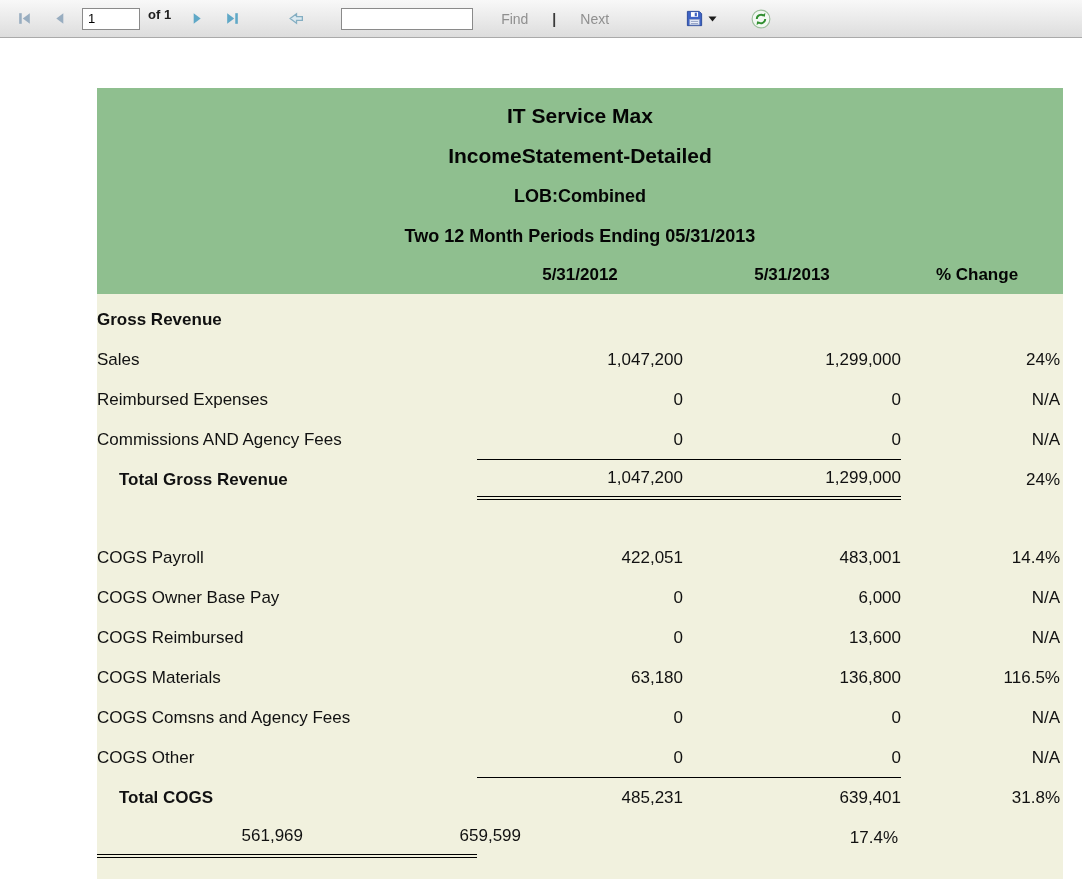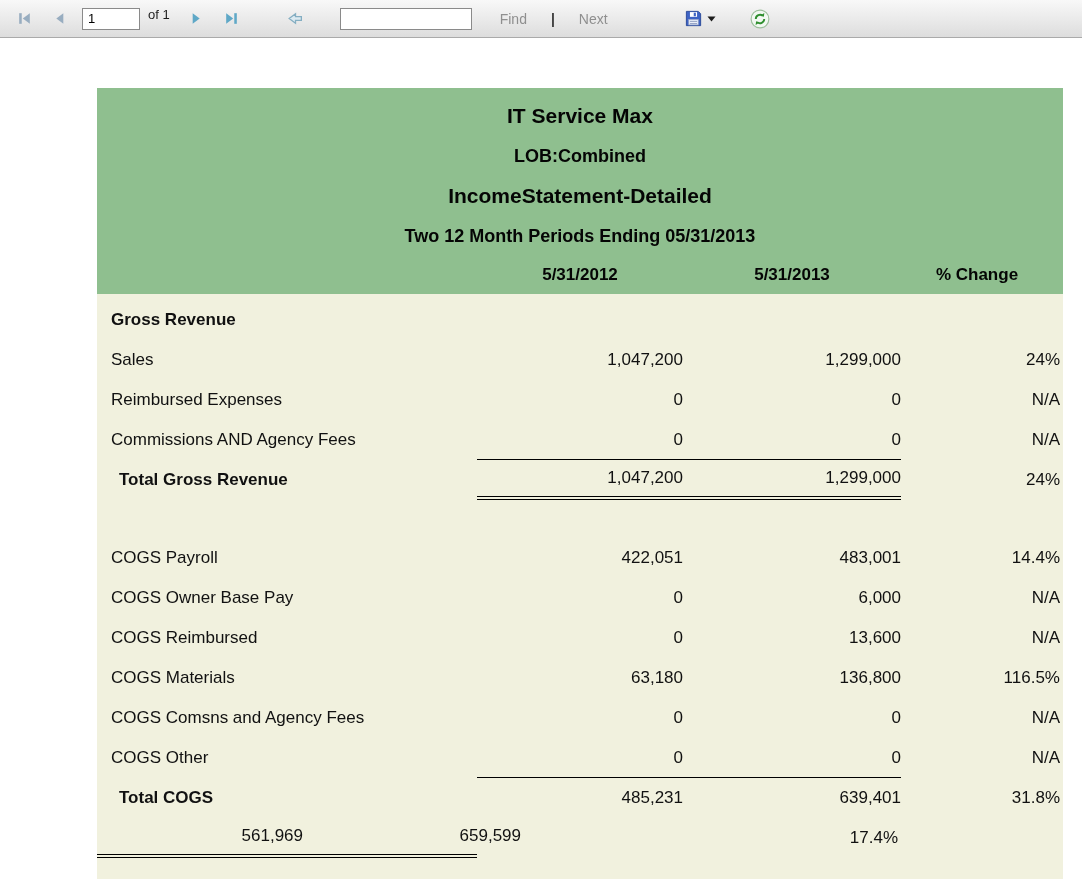--- a/index.html
+++ b/index.html
@@ -33,21 +33,21 @@
     width: 58px;
     height: 22px;
     border: 1px solid #8a8a8a;
     padding: 1px 5px;
     font-family: "Liberation Sans", sans-serif;
     font-size: 13px;
     margin-left: 12px;
   }
   .of-label {
     font-size: 13px;
-    font-weight: normal;
+    font-weight: bold;
     color: #1d1d1d;
     margin: 0 16px 9px 8px;
     white-space: nowrap;
   }
   .gap-sm { width: 14px; } .gap-md { width: 42px; } .gap-lg { width: 34px; }
   .search-input {
     width: 132px;
     height: 22px;
     border: 1px solid #8a8a8a;
     padding: 1px 5px;
@@ -95,21 +95,21 @@
     padding-top: 6px;
     min-height: 585px;
   }
   .row {
     display: grid;
     grid-template-columns: 380px 424px 162px;
     height: 40px;
     align-items: center;
     font-size: 17px;
   }
-  .row .label { padding-left: 14px; white-space: nowrap; }
+  .row .label { white-space: nowrap; }
   .row.indent .label { padding-left: 22px; }
   .row.bold .label { font-weight: bold; }
   .pair {
     display: grid;
     grid-template-columns: 206px 218px;
     height: 100%;
     align-items: center;
   }
   .pair.rule-single { border-bottom: 1.5px solid #000; }
   .pair.rule-double { border-bottom: 4px double #000; }
@@ -196,22 +196,22 @@
       <path d="M12.9 3.6l-0.4 3.4-3-1.2z" fill="#2F8F2F"></path>
       <path d="M5.1 14.4l0.4-3.4 3 1.2z" fill="#2F8F2F"></path>
     </svg>
   </button>
 </div>
 
 <div class="report">
 
   <div class="report-header">
     <div class="rtitle t1">IT Service Max</div>
+    <div class="rtitle t2">IncomeStatement-Detailed</div>
     <div class="rtitle t3">LOB:Combined</div>
-    <div class="rtitle t2">IncomeStatement-Detailed</div>
     <div class="rtitle t4">Two 12 Month Periods Ending 05/31/2013</div>
 
     <div class="col-headers">
       <div class="label"></div>
       <div class="num">5/31/2012</div>
       <div class="num">5/31/2013</div>
       <div class="num change">% Change</div>
     </div>
   </div>
 

